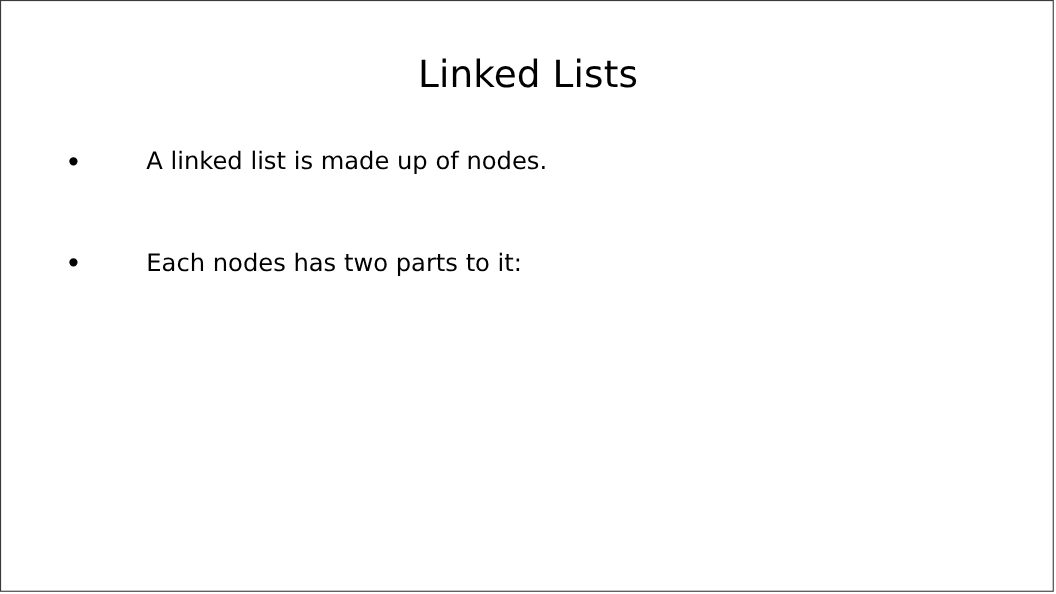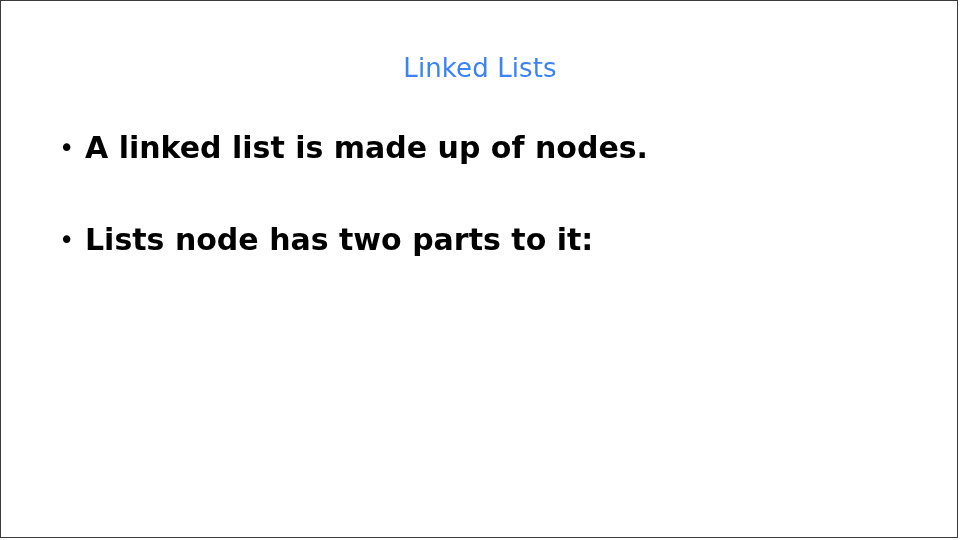--- a/index.html
+++ b/index.html
@@ -24,24 +24,24 @@
     overflow: hidden;
   }
 
   
   #slide-title {
     position: absolute;
     left: 0;
     top: 46px;
     width: 958px;
     text-align: center;
-    font-size: 26px;
+    font-size: 34px;
     font-weight: 400;
     line-height: 42px;
-    color: #3b82f6;
+    color: #000000;
     letter-spacing: 0.1px;
     white-space: nowrap;
   }
 
   
   #bullet-list {
     position: absolute;
     left: 56px;
     top: 130px;
     width: 700px;
@@ -55,25 +55,26 @@
     width: 28px;
     flex: 0 0 28px;
     font-size: 26px;
     line-height: 34px;
     color: #000000;
     text-align: left;
     padding-left: 2px;
     box-sizing: border-box;
   }
   .bullet-text {
-    font-size: 30px;
+    font-size: 22px;
     line-height: 34px;
     color: #000000;
-    font-weight: 700;
+    font-weight: 400;
     white-space: nowrap;
+    margin-left: 48px;
   }
 
   
   #node-diagram {
     position: absolute;
     left: 262px;
     top: 306px;
     width: 330px;
     height: 132px;
   }
@@ -96,19 +97,19 @@
 
   <div id="bullet-list">
 
     <div class="bullet-row">
       <span class="bullet-marker">•</span>
       <span class="bullet-text">A linked list is made up of nodes.</span>
     </div>
 
     <div class="bullet-row">
       <span class="bullet-marker">•</span>
-      <span class="bullet-text">Lists node has two parts to it:</span>
+      <span class="bullet-text">Each nodes has two parts to it:</span>
     </div>
 
   </div>
 
 
 </div>
 
 </body></html>

